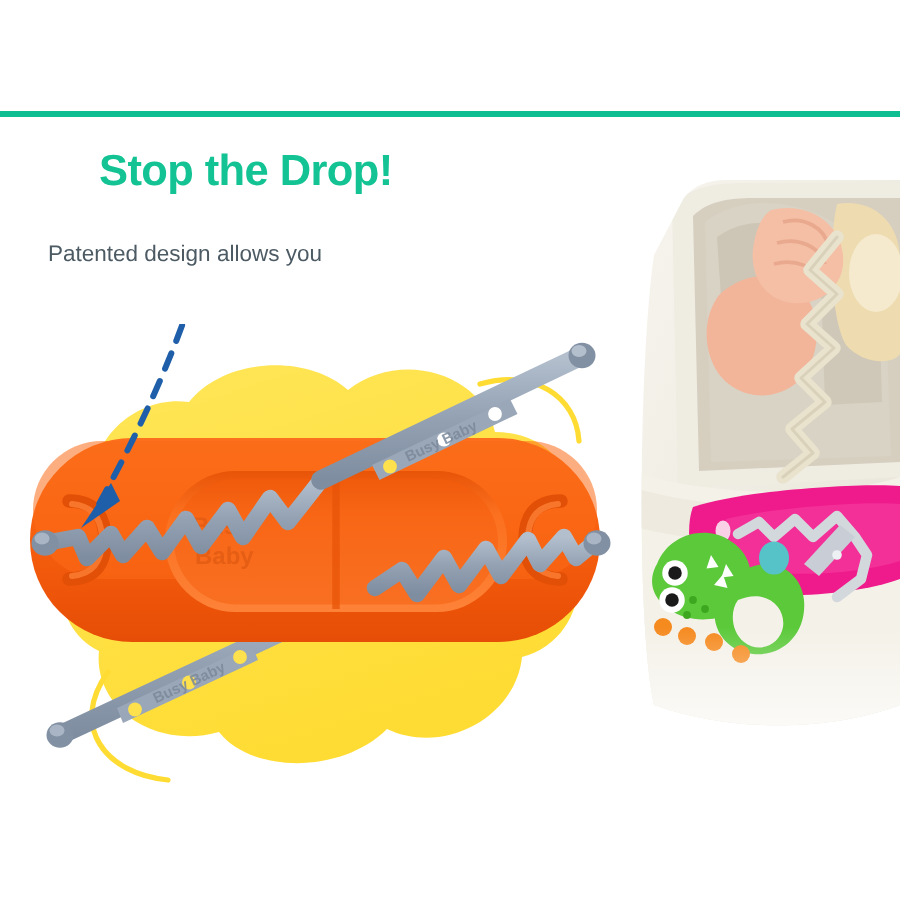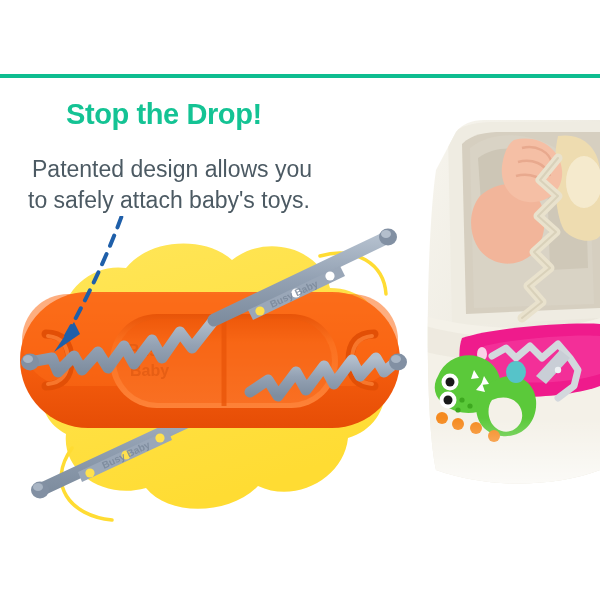--- a/index.html
+++ b/index.html
@@ -37,21 +37,21 @@
     font-weight: bold;
     letter-spacing: -0.4px;
     color: #14c394;
     white-space: nowrap;
   }
   #subcopy {
     position: absolute;
     left: 32px;
     top: 154px;
     width: 330px;
-    font-size: 23px;
+    font-size: 15px;
     line-height: 31px;
     color: #4c5a63;
   }
   #subcopy .l2 { display: block; margin-left: -4px; }
 
   
   #illus {
     position: absolute;
     left: 0;
     top: 216px;
@@ -75,21 +75,20 @@
 <body>
 
 <div id="page">
 
   <div id="top-rule"></div>
 
   <div id="headline">Stop the Drop!</div>
 
   <div id="subcopy">
     <span>Patented design allows you</span>
-    <span class="l2">to safely attach baby's toys.</span>
   </div>
 
   <div id="illus">
     <svg width="420" height="310" viewBox="0 0 420 310" xmlns="http://www.w3.org/2000/svg">
       <defs>
         <linearGradient id="matGrad" x1="0" y1="0" x2="0" y2="1">
           <stop offset="0" stop-color="#fb6f1d"></stop>
           <stop offset="0.45" stop-color="#f8600f"></stop>
           <stop offset="1" stop-color="#e64d06"></stop>
         </linearGradient>

